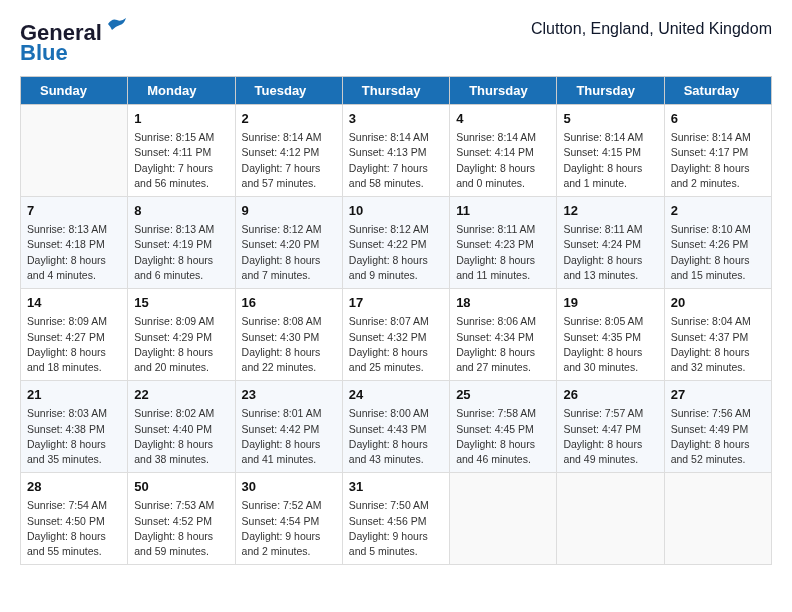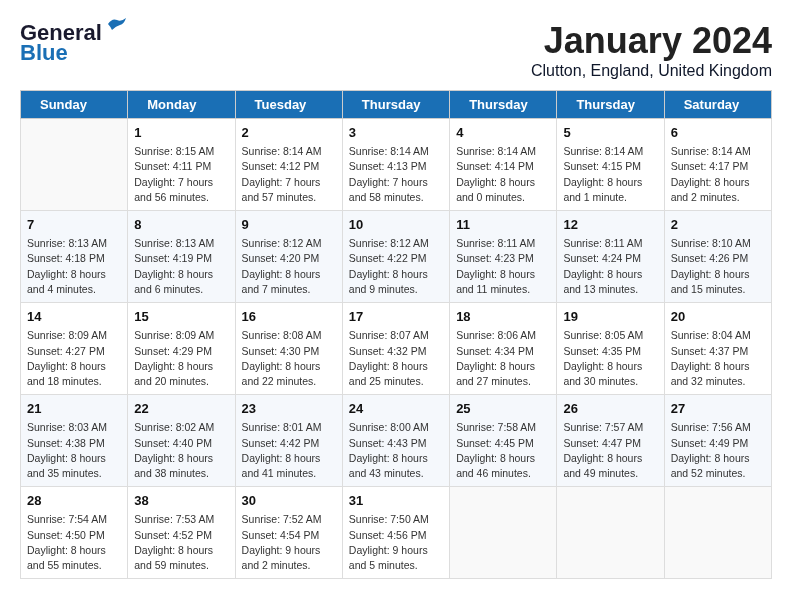--- a/index.html
+++ b/index.html
@@ -85,21 +85,20 @@
   <div class="logo">
     <div style="display:flex; align-items:flex-start; gap:4px;">
       <span style="font-size:22px; font-weight:bold; color:#1a1a2e;">General</span>
       <svg width="22" height="16" viewBox="0 0 22 16" style="margin-top:-4px;">
         <path d="M2,8 Q6,2 11,4 Q15,6 20,2 Q18,8 14,9 Q10,10 6,14 Q4,10 2,8Z" fill="#1a6fb5"></path>
       </svg>
     </div>
     <span style="font-size:22px; font-weight:bold; color:#1a6fb5; margin-top:-6px;">Blue</span>
   </div>
   <div class="title-section">
-    <div class="month-title">January 2024</div>
     <div class="location">Clutton, England, United Kingdom</div>
   </div>
 </div>
 
 <table class="calendar">
   <thead>
     <tr id="days-header">
         <th>Sunday</th>
         <th>Monday</th>
         <th>Tuesday</th>
@@ -226,21 +225,21 @@
           <div class="day-number">27</div>
           <div class="day-info">Sunrise: 7:56 AM<br>Sunset: 4:49 PM<br>Daylight: 8 hours<br>and 52 minutes.</div>
         </td>
       </tr>
       <tr>
         <td>
           <div class="day-number">28</div>
           <div class="day-info">Sunrise: 7:54 AM<br>Sunset: 4:50 PM<br>Daylight: 8 hours<br>and 55 minutes.</div>
         </td>
         <td>
-          <div class="day-number">38</div>
+          <div class="day-number">50</div>
           <div class="day-info">Sunrise: 7:53 AM<br>Sunset: 4:52 PM<br>Daylight: 8 hours<br>and 59 minutes.</div>
         </td>
         <td>
           <div class="day-number">30</div>
           <div class="day-info">Sunrise: 7:52 AM<br>Sunset: 4:54 PM<br>Daylight: 9 hours<br>and 2 minutes.</div>
         </td>
         <td>
           <div class="day-number">31</div>
           <div class="day-info">Sunrise: 7:50 AM<br>Sunset: 4:56 PM<br>Daylight: 9 hours<br>and 5 minutes.</div>
         </td>

